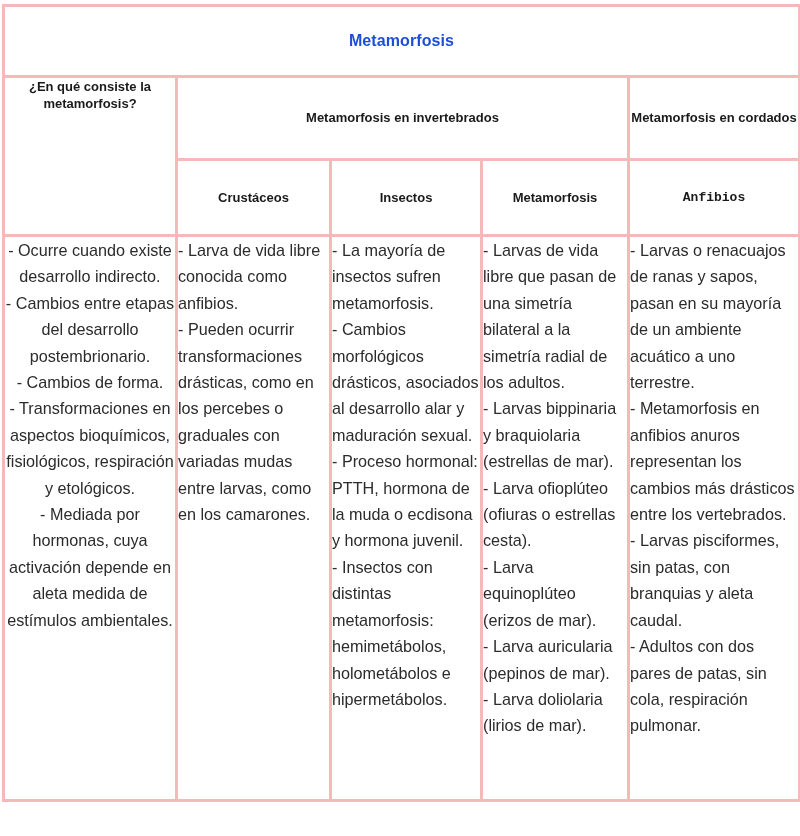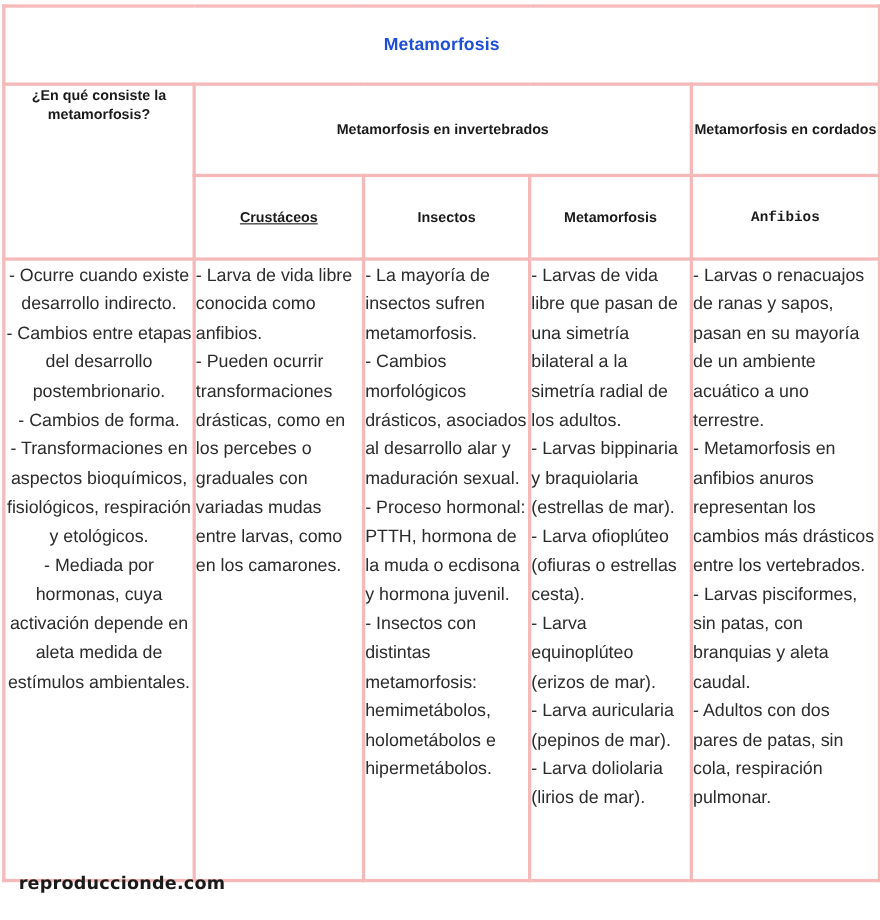--- a/index.html
+++ b/index.html
@@ -130,21 +130,21 @@
         <td class="title-cell" colspan="5" style="border-color: rgb(245, 185, 185);">Metamorfosis</td>
       </tr>
 
       <tr>
         <td class="hdr hdr-rowspan2" rowspan="2" style="border-color: rgb(245, 185, 185);">¿En qué consiste la metamorfosis?</td>
         <td class="hdr hdr-group" colspan="3" style="border-color: rgb(245, 185, 185); text-align: center;">Metamorfosis en invertebrados</td>
         <td class="hdr hdr-group" style="border-color: rgb(245, 185, 185);">Metamorfosis en cordados</td>
       </tr>
 
       <tr>
-        <td class="hdr hdr-sub" style="border-color: rgb(245, 185, 185); text-decoration: underline;">Crustáceos</td>
+        <td class="hdr hdr-sub" style="border-color: rgb(245, 185, 185);">Crustáceos</td>
         <td class="hdr hdr-sub" style="border-color: rgb(245, 185, 185);">Insectos</td>
         <td class="hdr hdr-sub" style="border-color: rgb(245, 185, 185);">Metamorfosis</td>
         <td class="hdr hdr-sub" style="border-color: rgb(245, 185, 185); font-family: Liberation Mono, monospace;">Anfibios</td>
       </tr>
 
       <tr>
         <td class="body-cell" style="border-color: rgb(245, 185, 185); text-align: center;">
             <p>- Ocurre cuando existe desarrollo indirecto.</p>
             <p>- Cambios entre etapas del desarrollo postembrionario.</p>
             <p>- Cambios de forma.</p>
@@ -172,15 +172,14 @@
         <td class="body-cell" style="border-color: rgb(245, 185, 185);">
             <p>- Larvas o renacuajos de ranas y sapos, pasan en su mayoría de un ambiente acuático a uno terrestre.</p>
             <p>- Metamorfosis en anfibios anuros representan los cambios más drásticos entre los vertebrados.</p>
             <p>- Larvas pisciformes, sin patas, con branquias y aleta caudal.</p>
             <p>- Adultos con dos pares de patas, sin cola, respiración pulmonar.</p>
           </td>
       </tr>
     </tbody>
   </table>
 
-  <div class="footer">reproduccionde.com</div>
 
 </div>
 
 </body></html>

